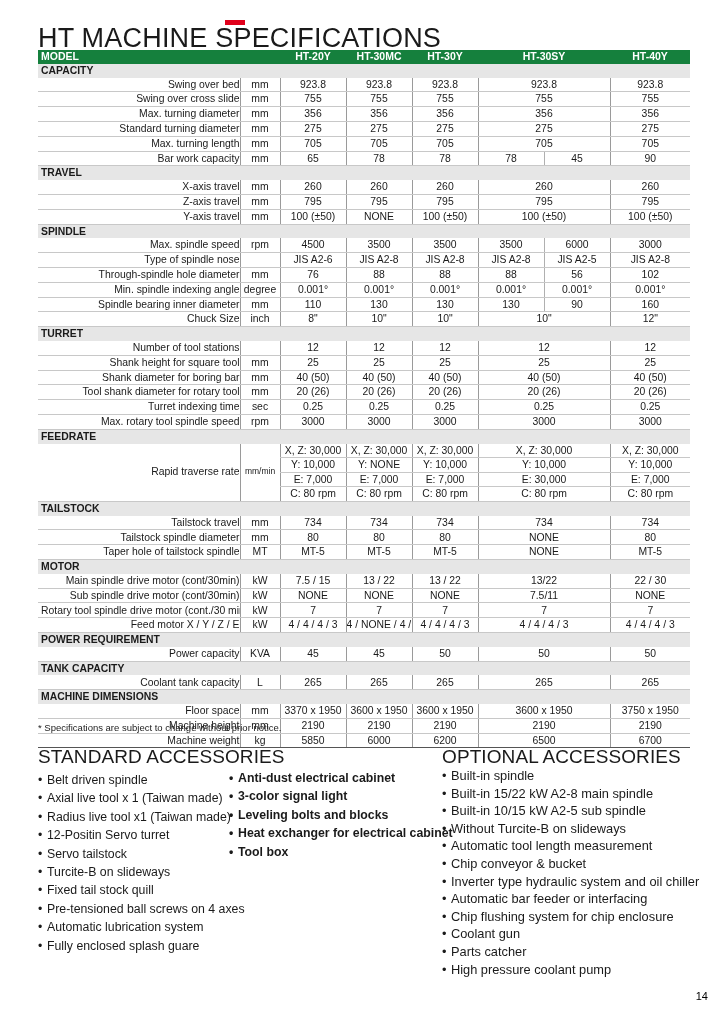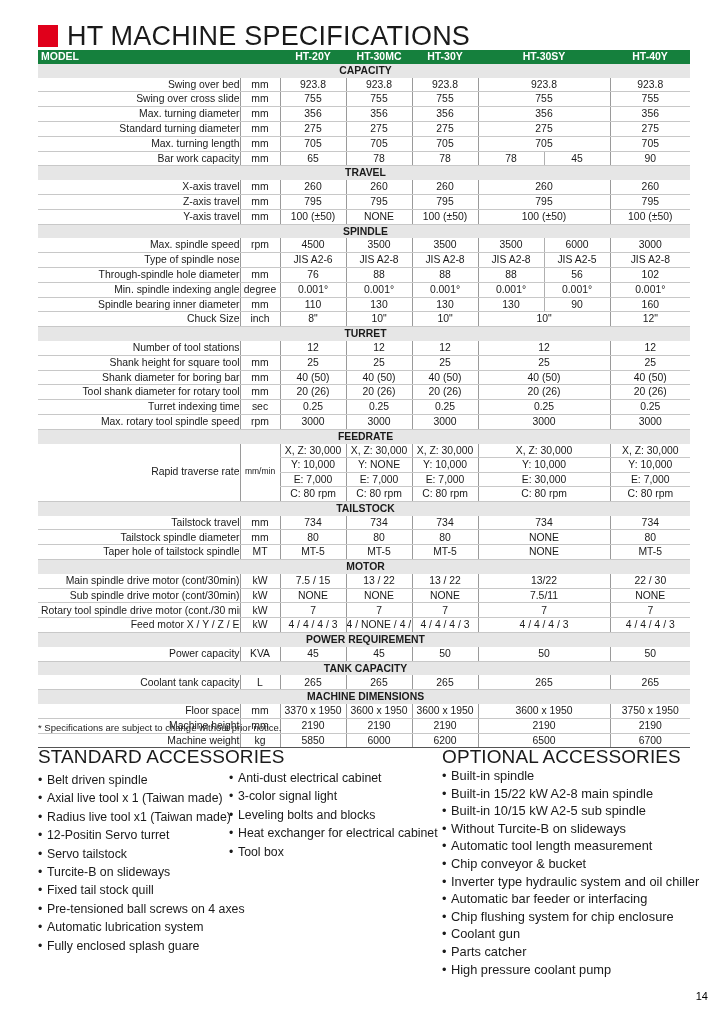--- a/index.html
+++ b/index.html
@@ -1,39 +1,39 @@
 <!DOCTYPE html>
 <html><head>
   <meta charset="utf-8">
   <style>
     html, body { margin: 0; padding: 0; background: #ffffff; }
     body { width: 720px; height: 1020px; position: relative; overflow: hidden;
       font-family: "Liberation Sans", "DejaVu Sans", sans-serif; color: #1a1a1a; }
-    .title { position: absolute; left: 38px; top: 20px; height: 32px; display: flex; align-items: center; }
+    .title { position: absolute; left: 38px; top: 20px; height: 32px; display: flex; align-items: center; flex-direction: column; }
     .title .sq { width: 20px; height: 22px; background: #e0001b; margin-right: 9px; }
     .title .txt { font-size: 27px; letter-spacing: 0.2px; color: #1a1a1a; line-height: 1; }
     table.spec { position: absolute; left: 38px; top: 50px; width: 652px; border-collapse: collapse; table-layout: fixed; font-size: 10.4px; }
     table.spec td, table.spec th { padding: 0; height: 13.8px; line-height: 13.6px; white-space: nowrap; overflow: hidden; }
     .hdr th { background: #15803d; color: #fff; font-weight: bold; font-size: 10.5px; text-align: center; height: 13px; }
     .hdr th.m { text-align: left; padding-left: 3px; }
-    tr.sec td { background: #e6e6e6; font-weight: bold; padding-left: 3px; font-size: 10.4px; text-align: center; }
+    tr.sec td { background: #e6e6e6; font-weight: bold; padding-left: 3px; font-size: 10.4px; }
     tr.row td { border-bottom: 1px solid #c8c8c8; background: #fff; text-align: center; }
     tr.row td.lbl { text-align: right; padding-left: 3px; }
     tr.row td.v { border-left: 1px solid #9a9a9a; }
     tr.row td.sub { border-left: 1px solid #b0b0b0; }
     tr.row td.unit { border-left: 1px solid #9a9a9a; margin-top: 36px; }
     tr.row.last td { border-bottom: 1.5px solid #555; }
     tr.row.rt td.v, tr.row.rt td.sub { height: 13.5px; }
     .note { position: absolute; left: 38px; top: 722px; font-size: 9.5px; color: #222; }
     .acc-title { position: absolute; font-size: 19px; color: #1a1a1a; letter-spacing: 0.1px; }
     .acc-list { position: absolute; margin: 0; padding: 0; list-style: none; font-size: 12.3px; }
     .acc-list li { position: relative; padding-left: 9px; }
     .acc-list li::before { content: "•"; position: absolute; left: 0; top: 0; }
     .std1 li { height: 18.4px; line-height: 18.4px; }
-    .std2 li { height: 18.4px; line-height: 18.4px; }
+    .std2 li { height: 18.4px; line-height: 18.4px; font-weight: bold; }
     .opt li { height: 17.6px; line-height: 17.6px; font-size: 12.8px; }
     .page-num { position: absolute; right: 12px; top: 990px; font-size: 11px; color: #000; }
   </style>
 </head>
 <body>
 
 <div class="title">
   <div class="sq"></div>
   <div class="txt">HT MACHINE SPECIFICATIONS</div>
 </div>

